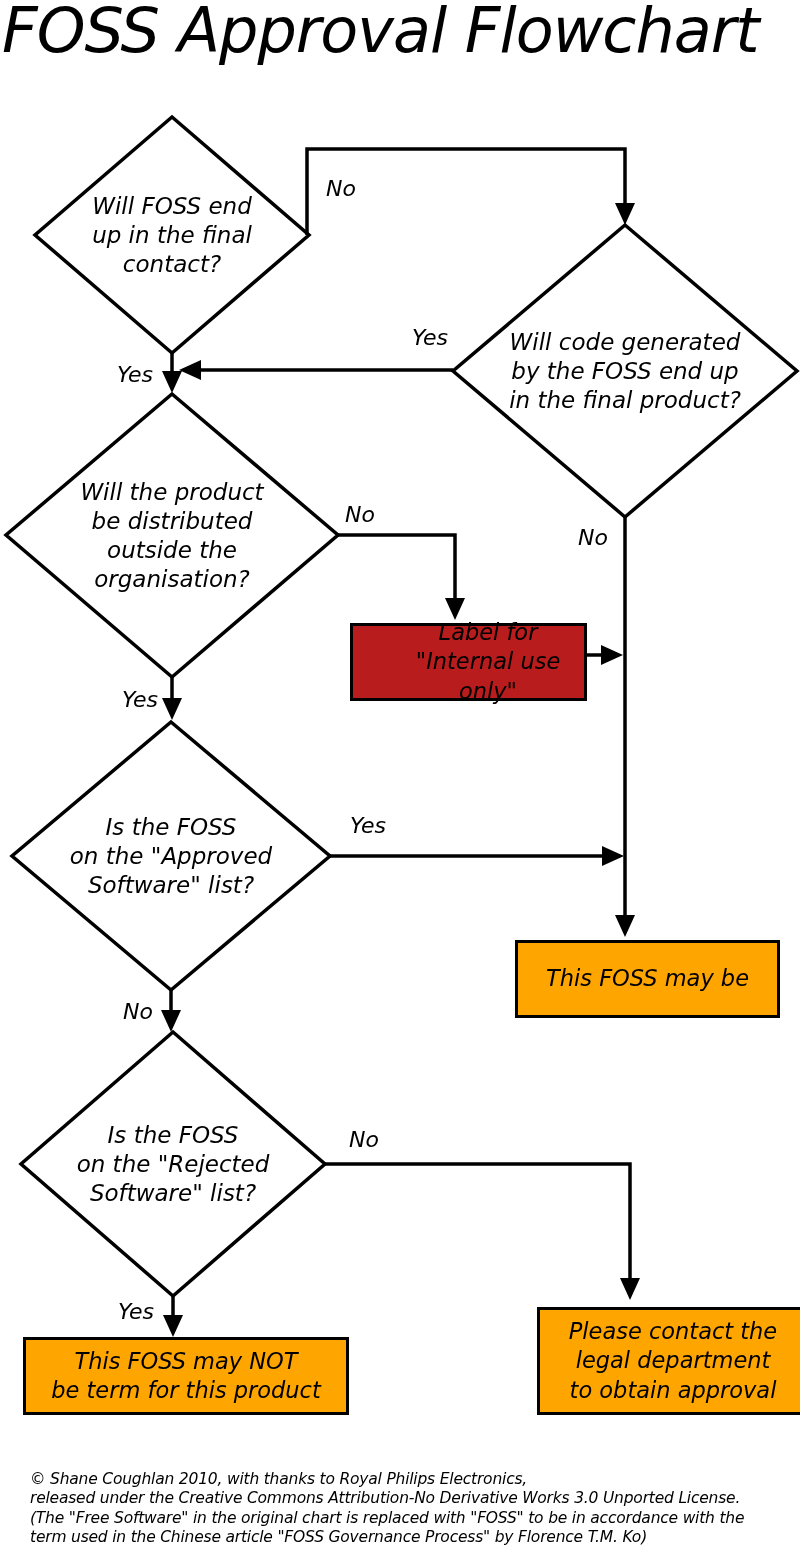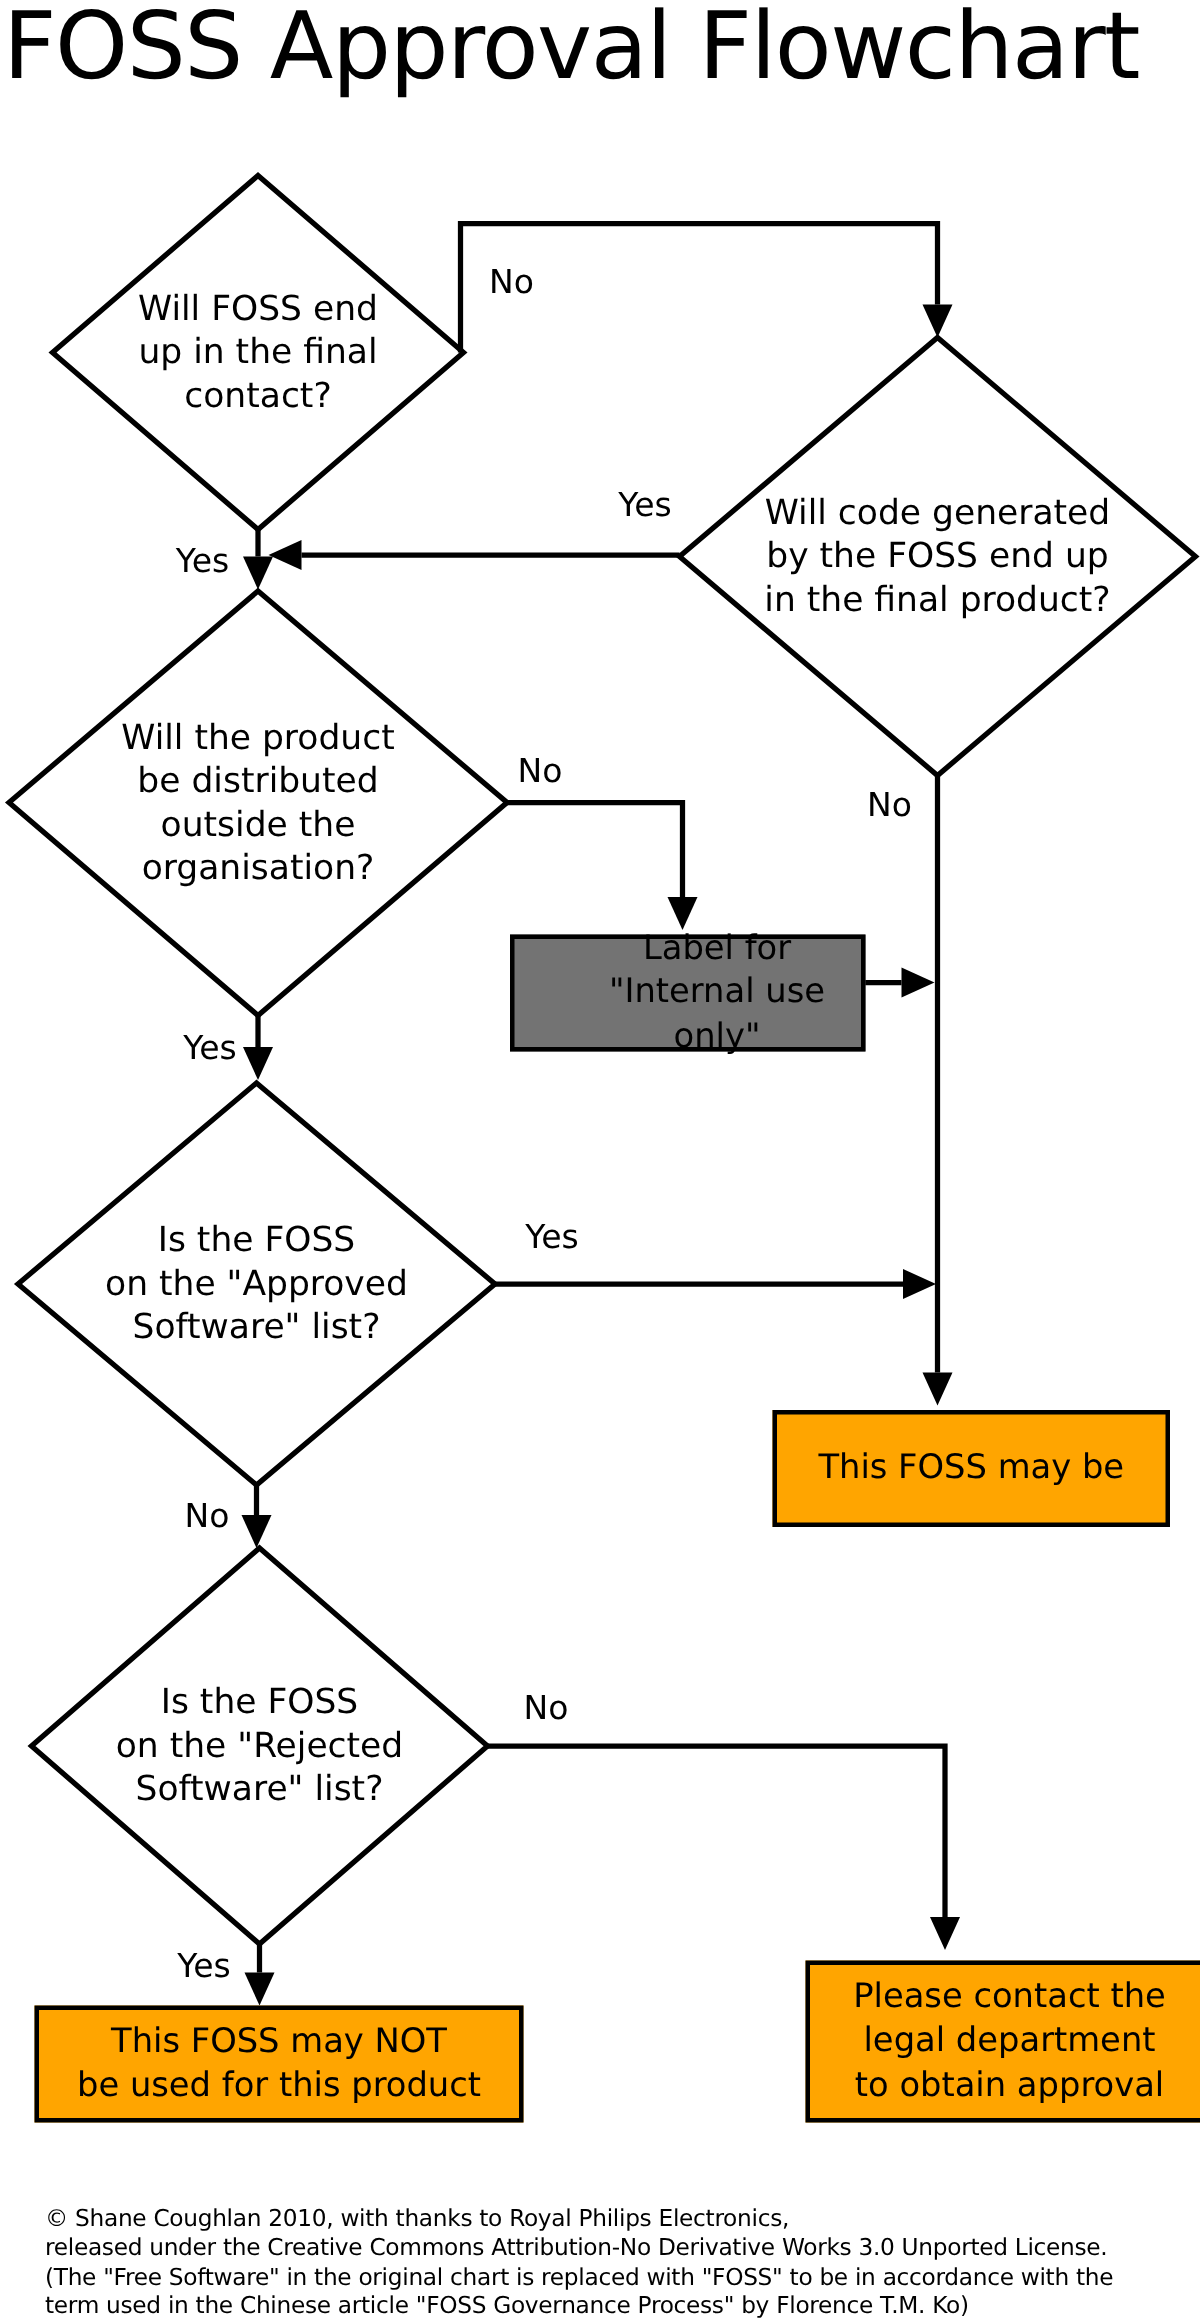--- a/index.html
+++ b/index.html
@@ -1,18 +1,18 @@
 <!DOCTYPE html>
 <html><head>
 <meta charset="utf-8">
 <style>
   html,body { margin:0; padding:0; background:#ffffff; }
   .page {
     position:relative; width:800px; height:1548px; background:#ffffff;
-    font-family:"DejaVu Sans", sans-serif; color:#000; overflow:hidden;
+    font-family:"DejaVu Sans", sans-serif; color:#000; overflow:hidden;font-style:italic;
   }
   .layer { position:absolute; left:0; top:0; }
   .title {
     position:absolute; left:2px; top:0px;
     font-size:62px; line-height:1; white-space:nowrap;
     letter-spacing:-1px;
   }
   .dtext {
     position:absolute; display:flex; flex-direction:column;
     justify-content:center; text-align:center;
@@ -97,30 +97,30 @@
       <div>Is the FOSS</div>
       <div>on the "Approved</div>
       <div>Software" list?</div>
     </div>
   <div class="dtext" style="left:21px; top:1032px; width:304px; height:264px;">
       <div>Is the FOSS</div>
       <div>on the "Rejected</div>
       <div>Software" list?</div>
     </div>
 
-  <div class="rbox" style="left: 340px; top: 623px; width: 237px; height: 78px; background: #737373; padding-left: 39px;">
+  <div class="rbox" style="left: 350px; top: 623px; width: 237px; height: 78px; background: #b91c1c; padding-left: 39px;">
       <div>Label for</div>
       <div>"Internal use only"</div>
     </div>
   <div class="rbox" style="left: 515px; top: 940px; width: 265px; height: 78px; background: rgb(255, 165, 0);">
       <div>This FOSS may be</div>
     </div>
   <div class="rbox" style="left: 23px; top: 1337px; width: 326px; height: 78px; background: rgb(255, 165, 0);">
       <div>This FOSS may NOT</div>
-      <div>be used for this product</div>
+      <div>be term for this product</div>
     </div>
   <div class="rbox" style="left: 537px; top: 1307px; width: 272px; height: 108px; background: rgb(255, 165, 0);">
       <div>Please contact the</div>
       <div>legal department</div>
       <div>to obtain approval</div>
     </div>
 
   <div class="elabel" style="left:341px; top:189px;">No</div>
   <div class="elabel" style="left:135px; top:375px;">Yes</div>
   <div class="elabel" style="left:430px; top:338px;">Yes</div>

